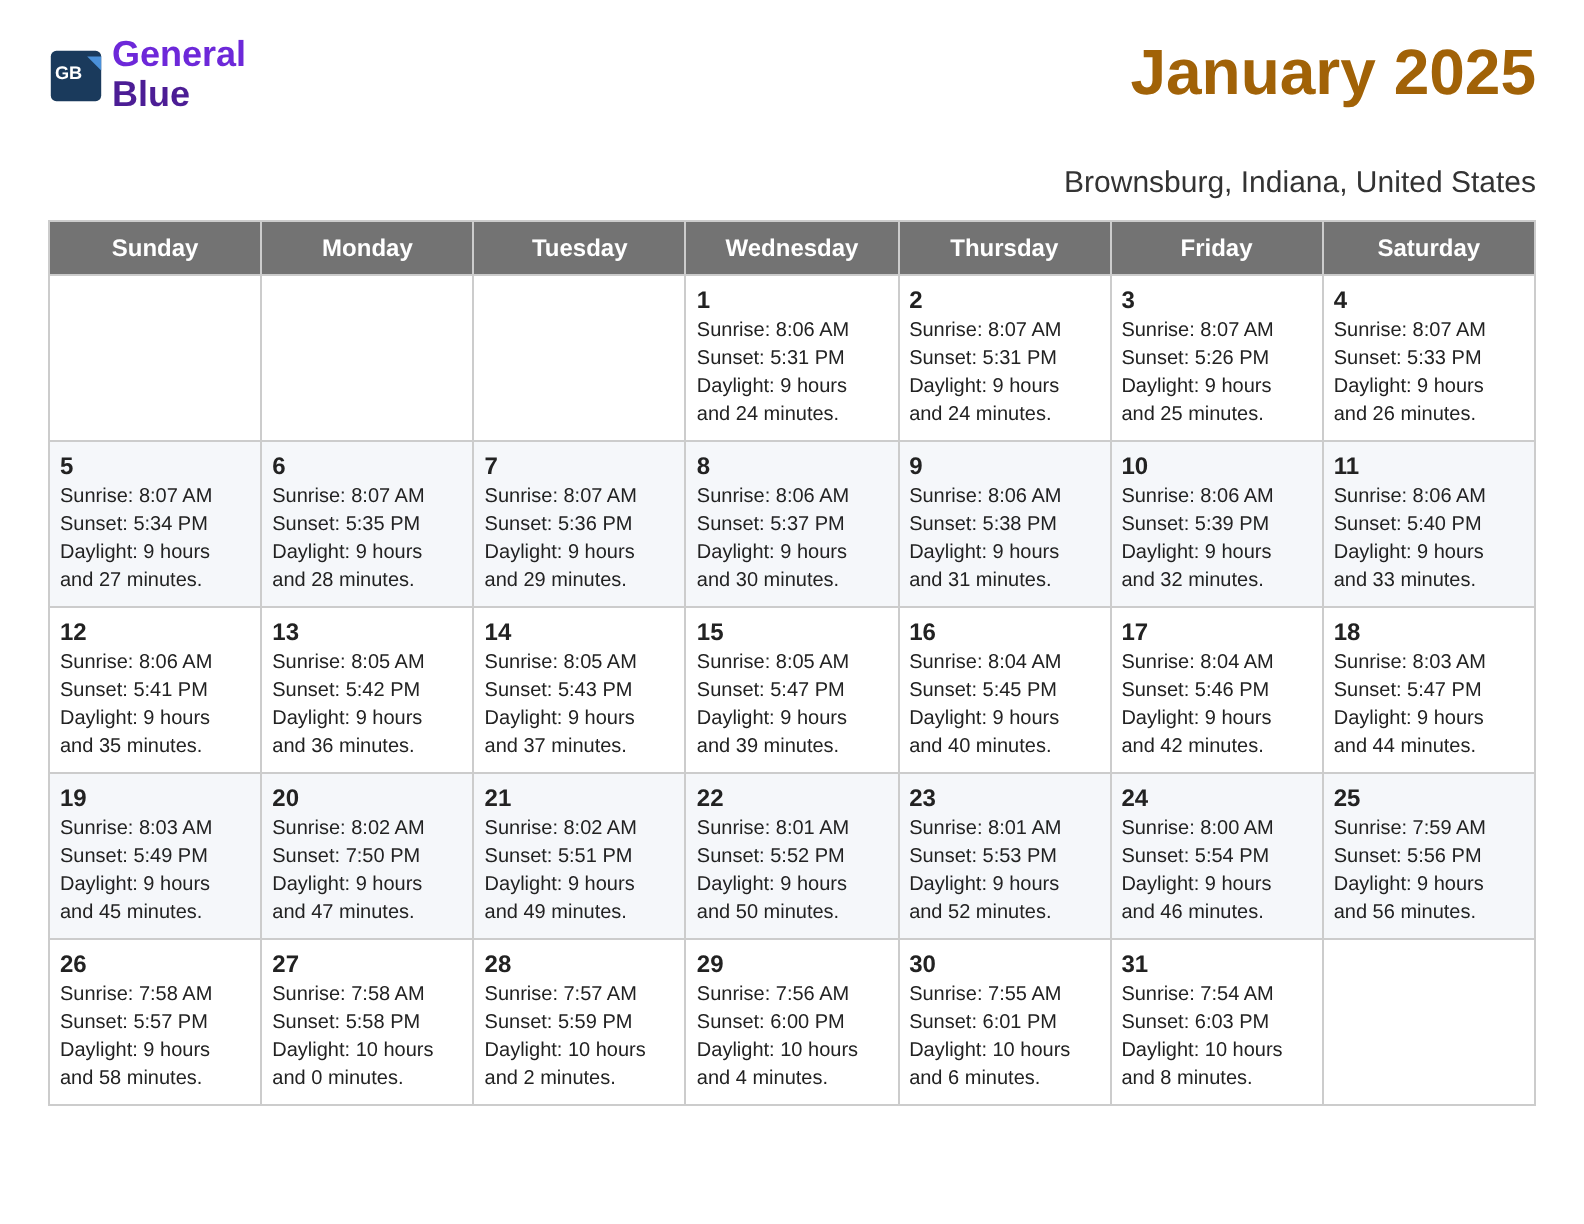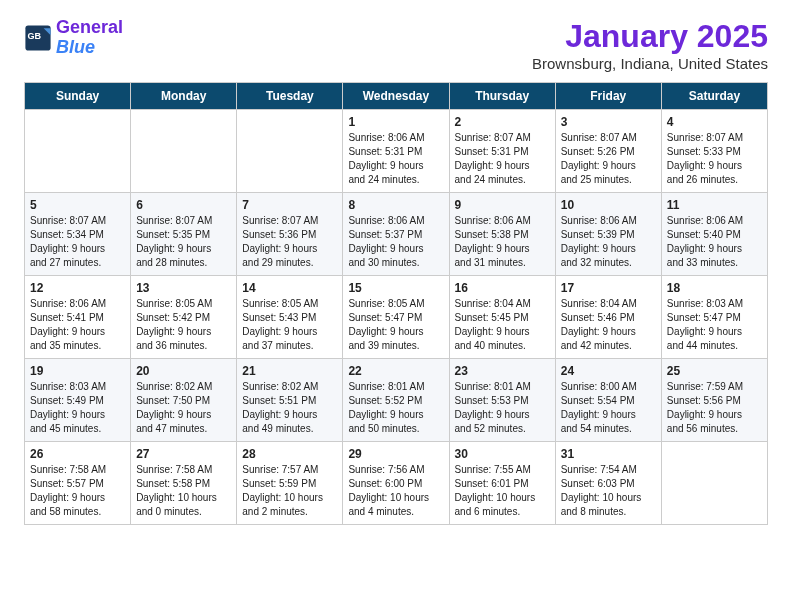--- a/index.html
+++ b/index.html
@@ -35,34 +35,35 @@
     .logo-icon {
       width: 28px;
       height: 28px;
       margin-right: 4px;
     }
     .title-area {
       text-align: right;
     }
     .main-title {
       font-size: 32px;
-      color: #6d28d9;
+      color: #a16207;
       font-weight: bold;
     }
     .subtitle {
       font-size: 15px;
       color: #333;
+      margin-top: 28px;
     }
     table {
       width: 100%;
       border-collapse: collapse;
       table-layout: fixed;
     }
     thead tr th {
-      background: #0c4a6e;
+      background: #737373;
       color: #fff;
       font-size: 12px;
       font-weight: bold;
       padding: 6px 4px;
       text-align: center;
       border: 1px solid #ccc;
     }
     tbody tr td {
       border: 1px solid #ccc;
       vertical-align: top;
@@ -97,21 +98,21 @@
   <div class="header-row">
     <div class="logo-area">
       <svg class="logo-icon" viewBox="0 0 40 40" xmlns="http://www.w3.org/2000/svg">
         <rect x="2" y="2" width="36" height="36" rx="4" fill="#1a3a5c"></rect>
         <text x="5" y="22" font-size="13" fill="white" font-family="Arial" font-weight="bold">GB</text>
         <polygon points="28,6 38,16 38,6" fill="#4a90d9"></polygon>
       </svg>
       <div>
         <div class="logo-text">
           <span>General</span><br>
-          <span style="color:#3b82f6;font-style:italic;">Blue</span>
+          <span style="color:#4c1d95;">Blue</span>
         </div>
       </div>
     </div>
     <div class="title-area">
       <div class="main-title">January 2025</div>
       <div class="subtitle">Brownsburg, Indiana, United States</div>
     </div>
   </div>
 
   <table>
@@ -296,21 +297,21 @@
             <div class="cell-text">Sunrise: 8:01 AM</div>
             <div class="cell-text">Sunset: 5:53 PM</div>
             <div class="cell-text">Daylight: 9 hours</div>
             <div class="cell-text">and 52 minutes.</div>
           </td>
           <td>
             <span class="day-num">24</span>
             <div class="cell-text">Sunrise: 8:00 AM</div>
             <div class="cell-text">Sunset: 5:54 PM</div>
             <div class="cell-text">Daylight: 9 hours</div>
-            <div class="cell-text">and 54 minutes.</div>
+            <div class="cell-text">and 46 minutes.</div>
           </td>
           <td>
             <span class="day-num">25</span>
             <div class="cell-text">Sunrise: 7:59 AM</div>
             <div class="cell-text">Sunset: 5:56 PM</div>
             <div class="cell-text">Daylight: 9 hours</div>
             <div class="cell-text">and 56 minutes.</div>
           </td>
         </tr>
         <tr>

